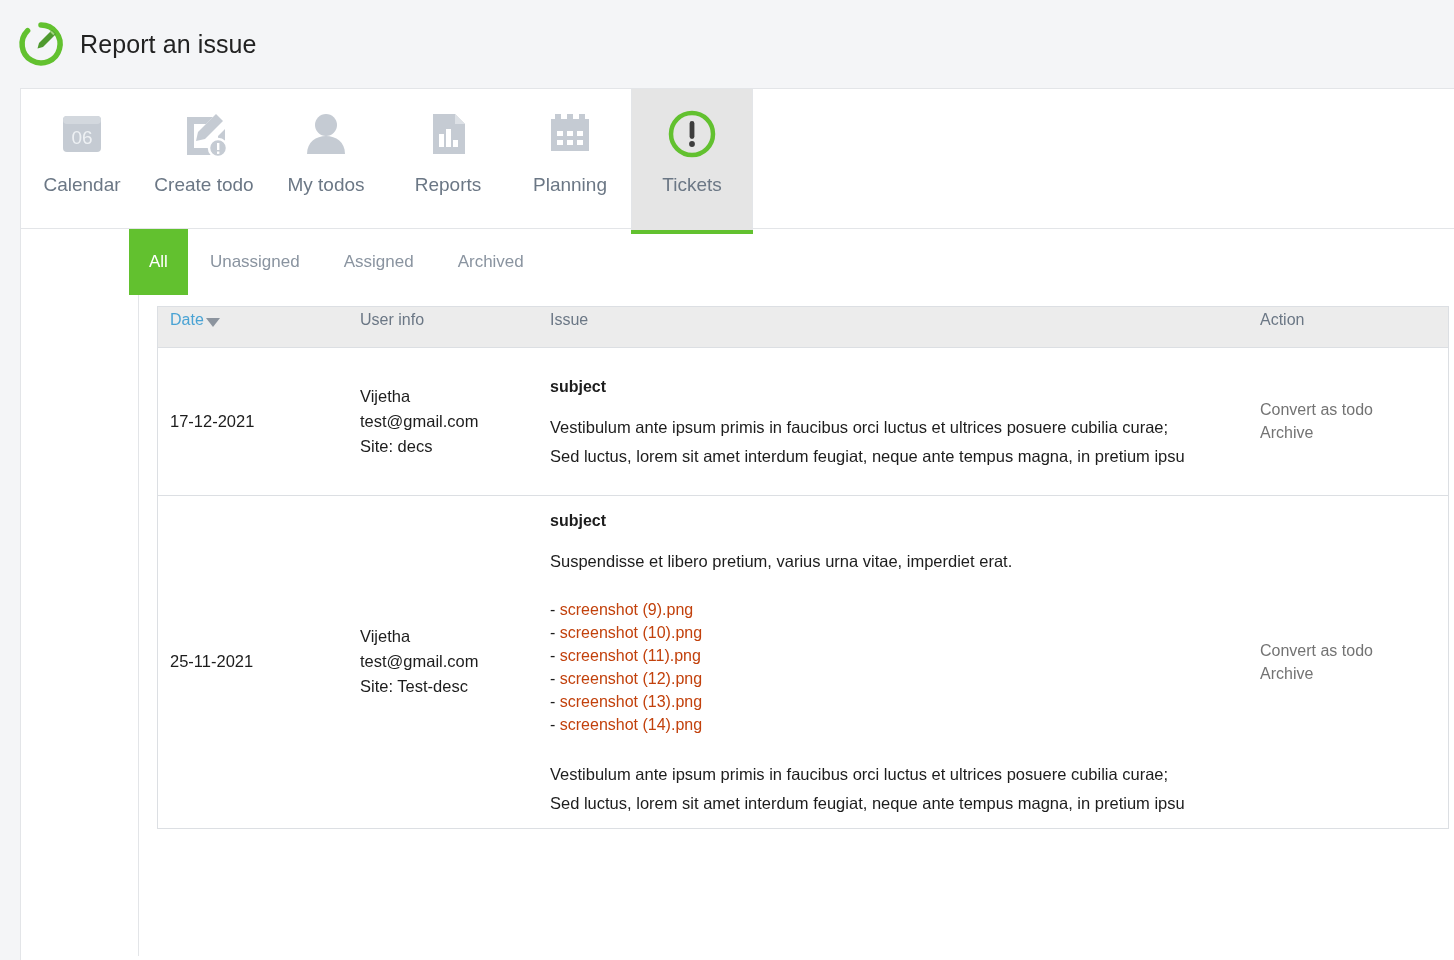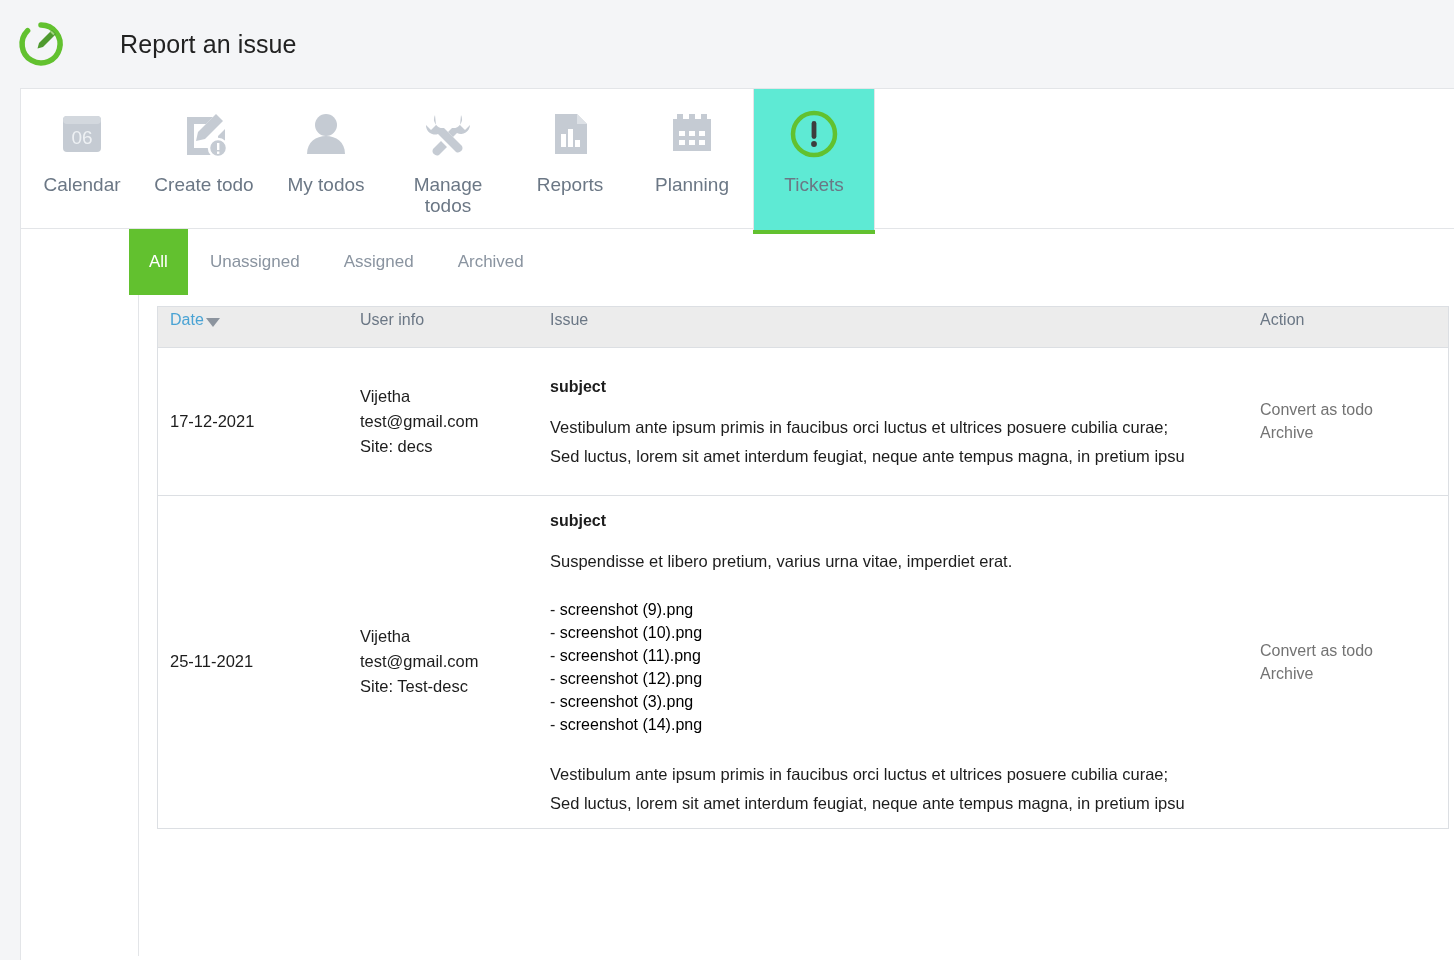--- a/index.html
+++ b/index.html
@@ -9,21 +9,21 @@
     background: #f4f5f7;
     font-family: "Liberation Sans", sans-serif;
     overflow: hidden;
   }
 
   
   .app-header {
     position: absolute; left: 0; top: 0;
     width: 1454px; height: 88px;
     background: #f4f5f7;
-    display: flex; align-items: center; gap: 40px;
+    display: flex; align-items: center;
   }
   .brand-logo {
     margin-left: 16px; width: 50px; height: 50px;
     flex: 0 0 50px;
   }
   .app-title {
     margin-left: 14px;
     font-size: 25px; color: #222; font-weight: 400;
     letter-spacing: .1px;
   }
@@ -55,21 +55,21 @@
     height: 62px; width: 62px;
     display: flex; align-items: center; justify-content: center;
     color: #c5cbd3;
   }
   .navitem .nlabel {
     margin-top: 9px;
     font-size: 19px; color: #6b7785;
     text-align: center; line-height: 21px; width: 110px;
   }
   .navitem.active {
-    background: #5eead4;
+    background: #e5e5e5;
     height: 145px;
     border-left: 1px solid #e3e5e8;
     border-right: 1px solid #e3e5e8;
   }
   .navitem.active .underline {
     position: absolute; left: -1px; bottom: 0;
     width: 122px; height: 4px; background: #62c12f;
   }
 
   
@@ -143,21 +143,21 @@
   td.date-cell { padding-left: 12px; }
   td.user-cell { line-height: 25px; }
   td.issue-cell { vertical-align: top; padding-top: 18px; line-height: 29px; }
   td.action-cell { vertical-align: middle; padding-left: 12px; }
 
   .subject { font-weight: bold; font-size: 16px; margin-bottom: 12px; }
   .para { margin: 0; }
   .filelist { margin: 22px 0 24px 0; }
   .filerow { margin: 0; line-height: 23px; font-size: 16px; }
   .filerow .dash { color: #1d1d1d; }
-  .filelink { color: #000000; cursor: pointer; }
+  .filelink { color: #c2410c; cursor: pointer; }
   .actlink { color: #737373; display: block; line-height: 23px; cursor: pointer; font-size: 16px; }
   .row1 { height: 148px; }
 </style>
 </head>
 <body>
 
 <div class="app-header">
   <span class="brand-logo">
     <svg width="50" height="50" viewBox="0 0 50 50">
       <path d="M25 6 a19 19 0 1 1 -13.4 5.6" fill="none" stroke="#62c12f" stroke-width="5.5" stroke-linecap="round"></path>
@@ -200,32 +200,20 @@
       <span class="glyph">
         <svg width="52" height="52" viewBox="0 0 52 52">
           <circle cx="26" cy="17" r="11" fill="#c5cbd3"></circle>
           <path d="M7 46 c0 -12 9 -18 19 -18 s19 6 19 18 z" fill="#c5cbd3"></path>
         </svg>
       </span>
       <div class="nlabel">My todos</div>
     </div>
 
 
-    <div class="navitem">
-      <span class="glyph">
-        <svg width="52" height="52" viewBox="0 0 52 52">
-          <g fill="#c5cbd3">
-            <path d="M13 7 a9 9 0 0 0 9 13 l18 18 a4.5 4.5 0 0 1 -6 6 L16 26 A9 9 0 0 1 4 17 l5 5 5 -5 z"></path>
-            <path d="M39 7 a9 9 0 0 1 -9 13 l-4 4 5 5 4 -4 A9 9 0 0 0 48 17 l-5 5 -5 -5 z"></path>
-            <path d="M19 33 l-8 8 a4.5 4.5 0 0 0 6 6 l8 -8 z"></path>
-          </g>
-        </svg>
-      </span>
-      <div class="nlabel">Manage todos</div>
-    </div>
 
     <div class="navitem">
       <span class="glyph">
         <svg width="52" height="52" viewBox="0 0 52 52">
           <path d="M11 6 h22 l10 10 v30 H11 z" fill="#c5cbd3"></path>
           <path d="M33 6 l10 10 h-10 z" fill="#dde1e6"></path>
           <rect x="17" y="26" width="5" height="13" fill="#ffffff"></rect>
           <rect x="24" y="21" width="5" height="18" fill="#ffffff"></rect>
           <rect x="31" y="32" width="5" height="7" fill="#ffffff"></rect>
         </svg>
@@ -328,21 +316,21 @@
               <div>Site: Test-desc</div>
             </td>
             <td class="issue-cell">
               <div class="subject">subject</div>
               <p class="para">Suspendisse et libero pretium, varius urna vitae, imperdiet erat.</p>
               <div class="filelist">
                 <p class="filerow"><span class="dash">- </span><span class="filelink">screenshot (9).png</span></p>
                 <p class="filerow"><span class="dash">- </span><span class="filelink">screenshot (10).png</span></p>
                 <p class="filerow"><span class="dash">- </span><span class="filelink">screenshot (11).png</span></p>
                 <p class="filerow"><span class="dash">- </span><span class="filelink">screenshot (12).png</span></p>
-                <p class="filerow"><span class="dash">- </span><span class="filelink">screenshot (3).png</span></p>
+                <p class="filerow"><span class="dash">- </span><span class="filelink">screenshot (13).png</span></p>
                 <p class="filerow"><span class="dash">- </span><span class="filelink">screenshot (14).png</span></p>
               </div>
               <p class="para">Vestibulum ante ipsum primis in faucibus orci luctus et ultrices posuere cubilia curae;</p>
               <p class="para">Sed luctus, lorem sit amet interdum feugiat, neque ante tempus magna, in pretium ipsu</p>
             </td>
             <td class="action-cell">
               <span class="actlink">Convert as todo</span>
               <span class="actlink">Archive</span>
             </td>
           </tr>

